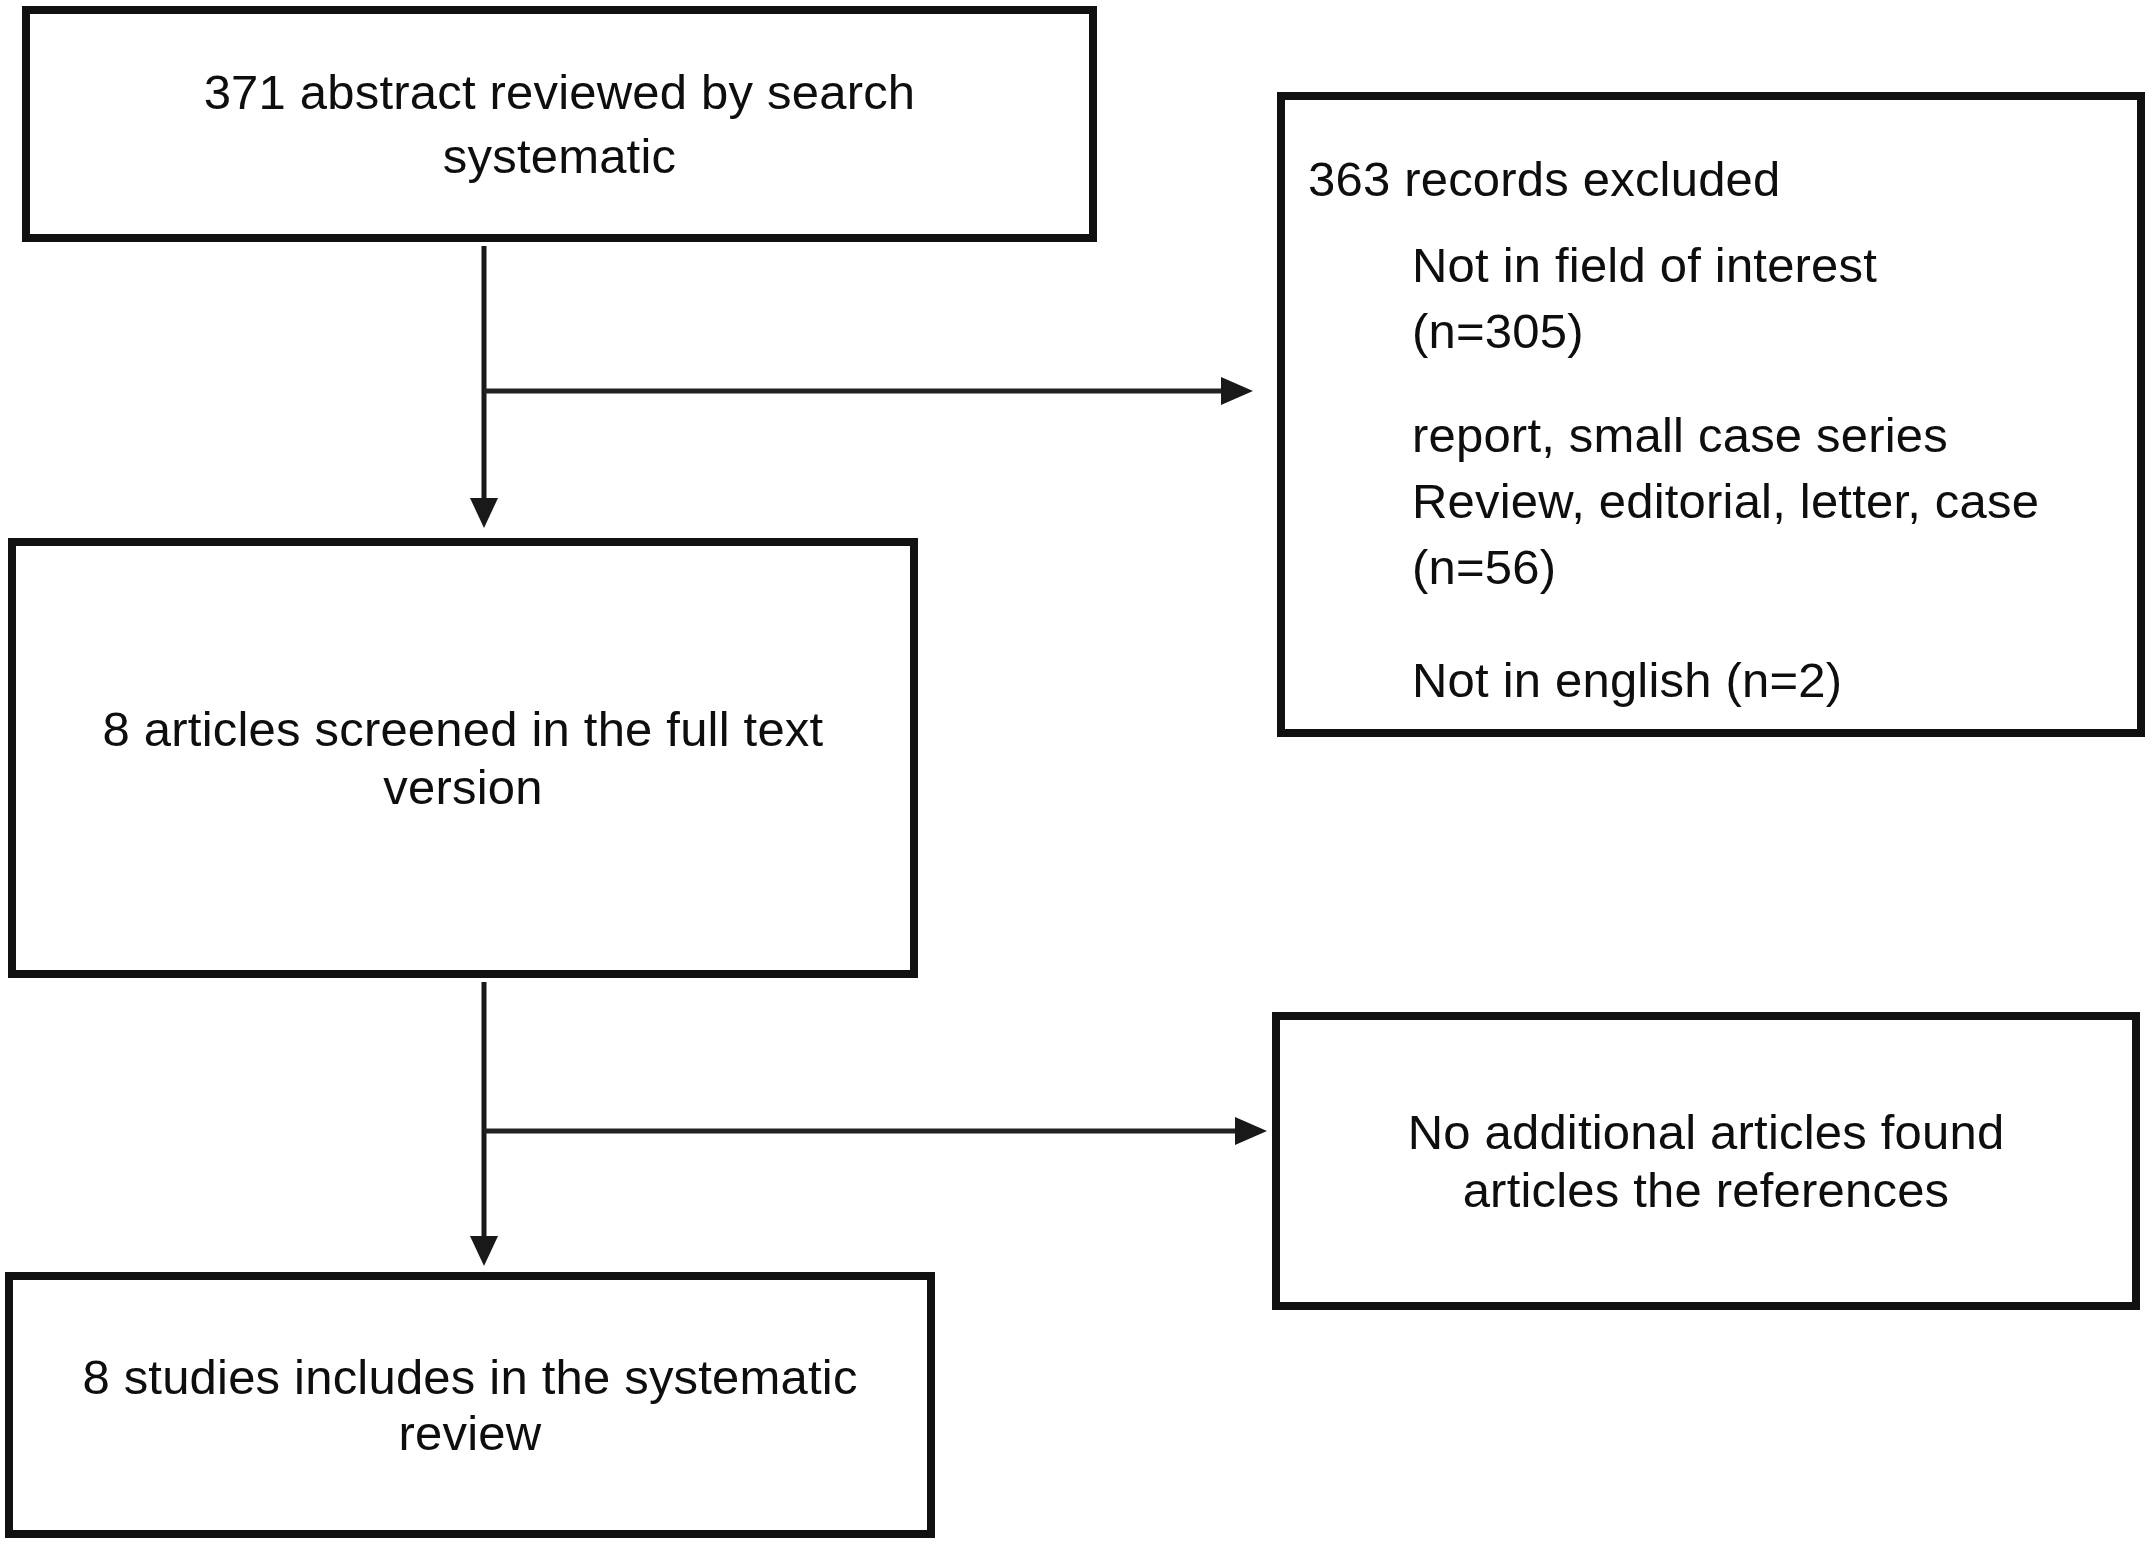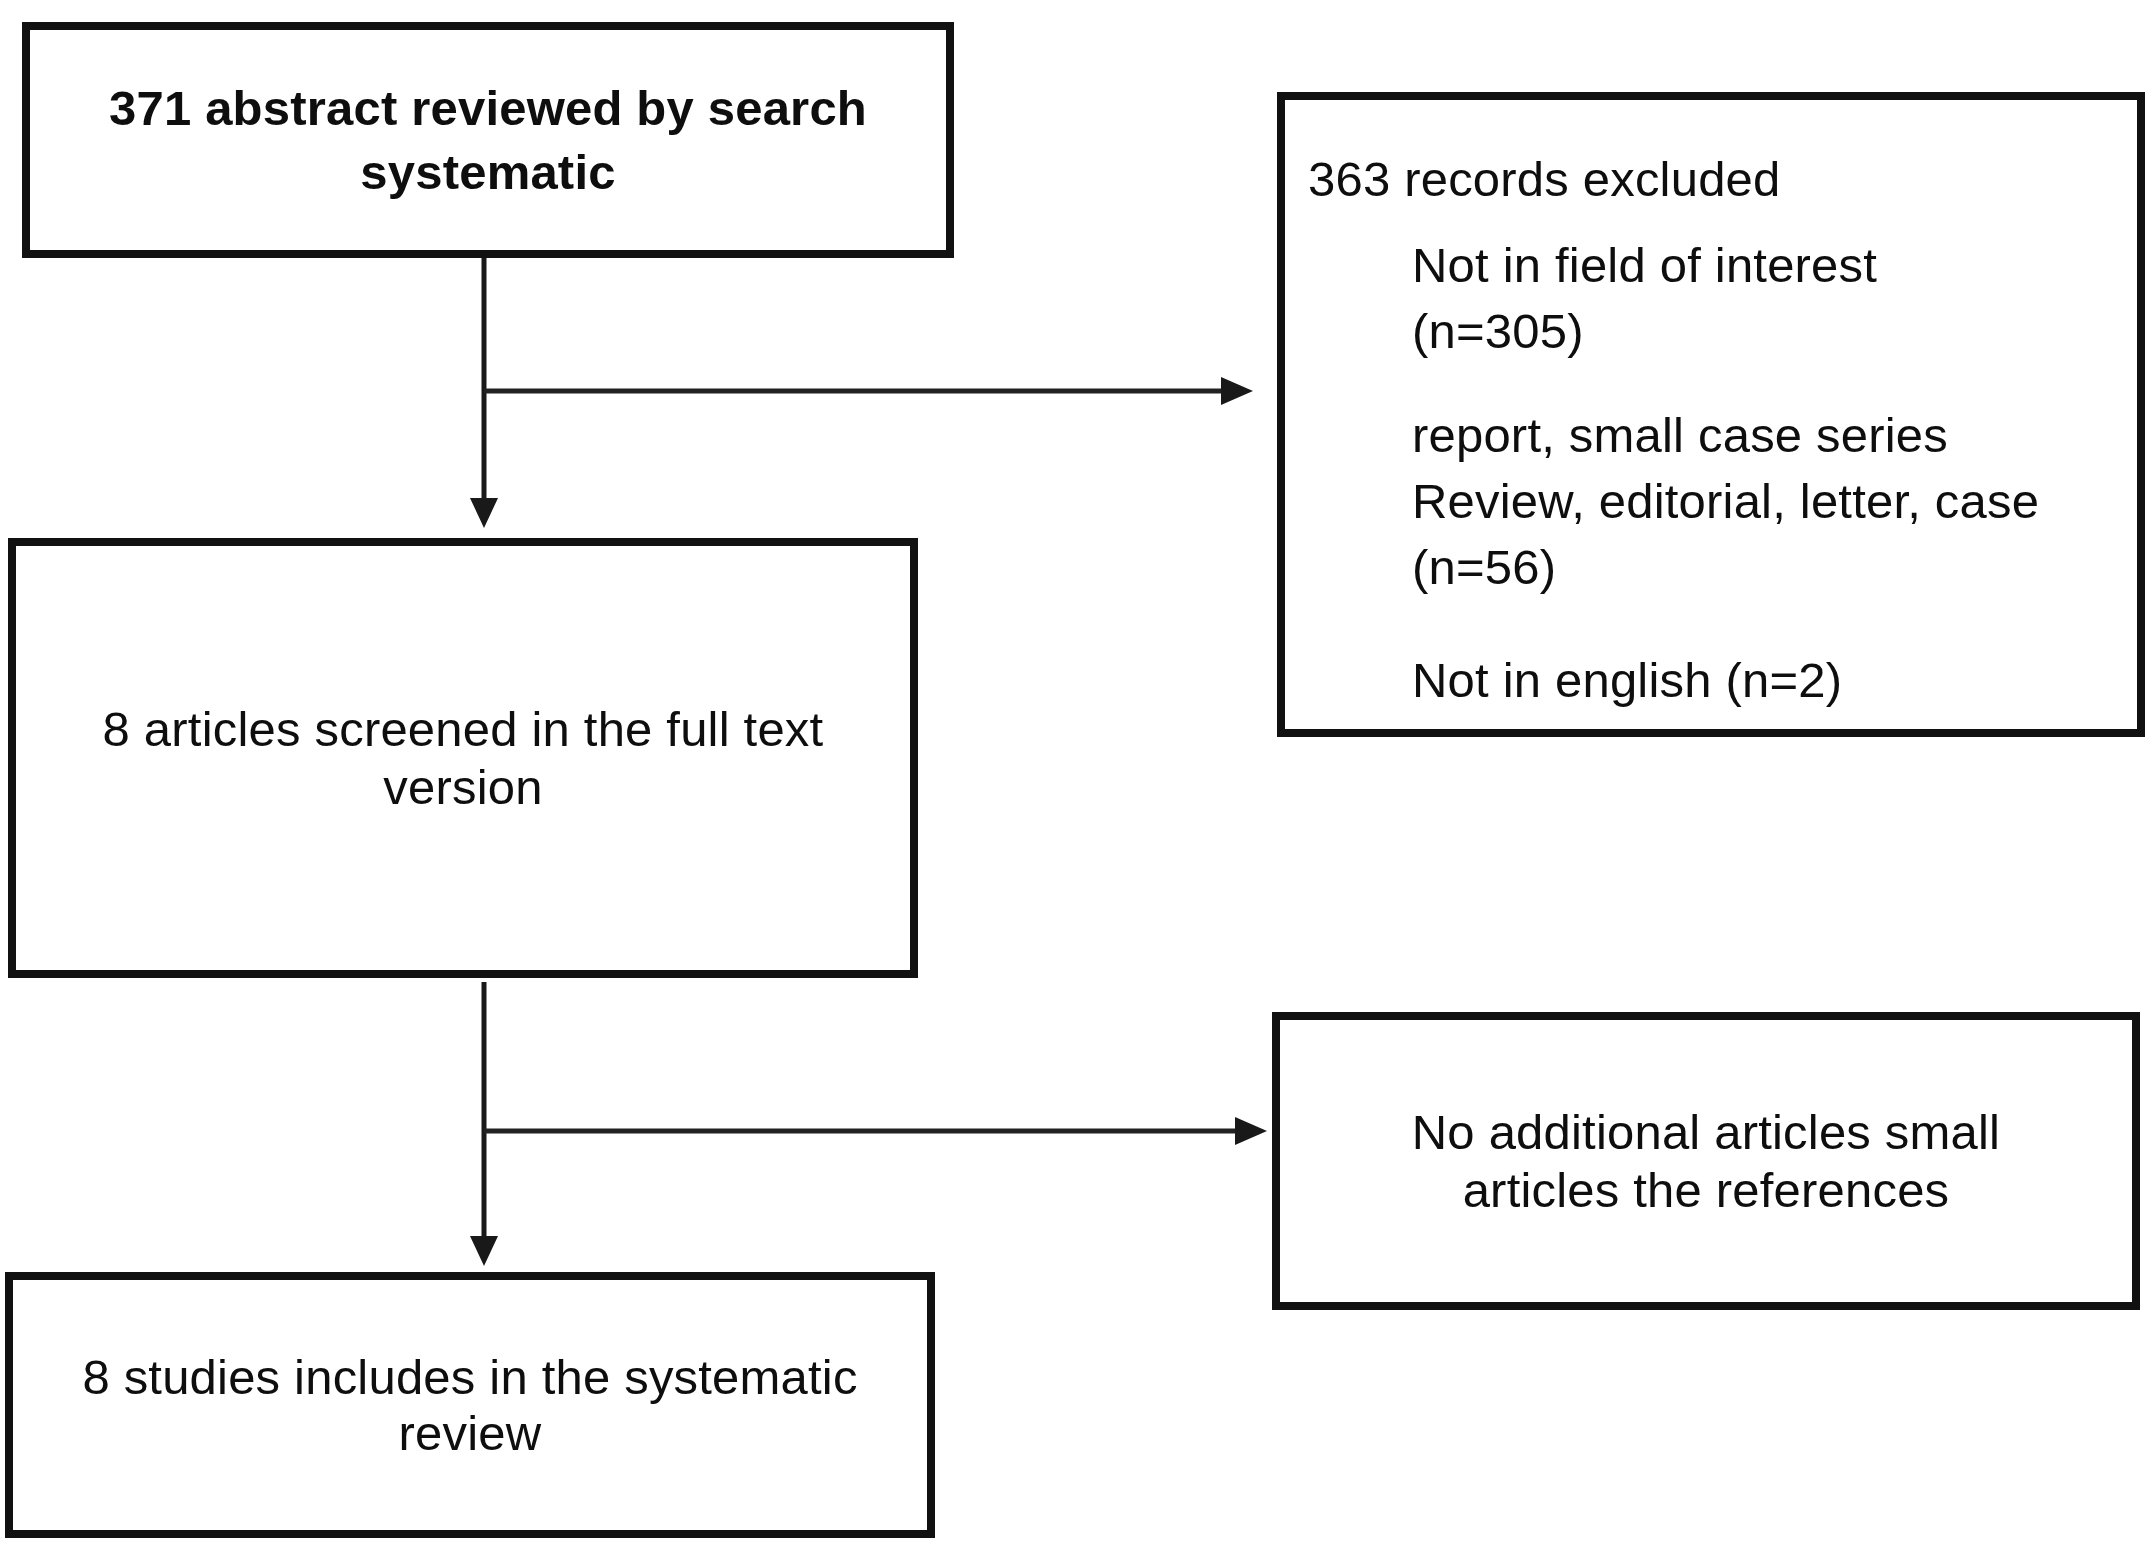--- a/index.html
+++ b/index.html
@@ -34,21 +34,21 @@
     line-height: 58px;
     letter-spacing: 0.2px;
   }
   .flow-box.centered {
     display: flex;
     flex-direction: column;
     align-items: center;
     justify-content: center;
     text-align: center;
   }
-  .box-reviewed   { left: 22px;   top: 22px;    width: 932px; height: 236px; line-height: 64px; font-weight: bold; }
+  .box-reviewed   { left: 22px;   top: 6px;    width: 1075px; height: 236px; line-height: 64px; }
   .box-screened   { left: 8px;    top: 538px;  width: 910px; height: 440px; }
   .box-included   { left: 5px;    top: 1272px; width: 930px; height: 266px; line-height: 56px; }
   .box-noadd      { left: 1272px; top: 1012px; width: 868px; height: 298px; }
   .box-excluded   { left: 1277px; top: 92px;   width: 868px; height: 645px; padding: 46px 20px 0 23px; line-height: 66px; }
   .excl-heading { margin: 0 0 20px 0; }
   .excl-reasons { padding-left: 92px; }
   .excl-reason  { margin: 12px; }
   .excl-reason.r1 { margin-top: 0; }
   .excl-reason.r2 { margin-top: 38px; }
   .excl-reason.r3 { margin-top: 47px; }
@@ -100,21 +100,21 @@
       </div>
     </div>
   </div>
 
   <div class="flow-box centered box-screened">
     <div class="tl">8 articles screened in the full text</div>
     <div class="tl">version</div>
   </div>
 
   <div class="flow-box centered box-noadd">
-    <div class="tl">No additional articles small</div>
+    <div class="tl">No additional articles found</div>
     <div class="tl">articles the references</div>
   </div>
 
   <div class="flow-box centered box-included">
     <div class="tl">8 studies includes in the systematic</div>
     <div class="tl">review</div>
   </div>
 
 </div>
 

